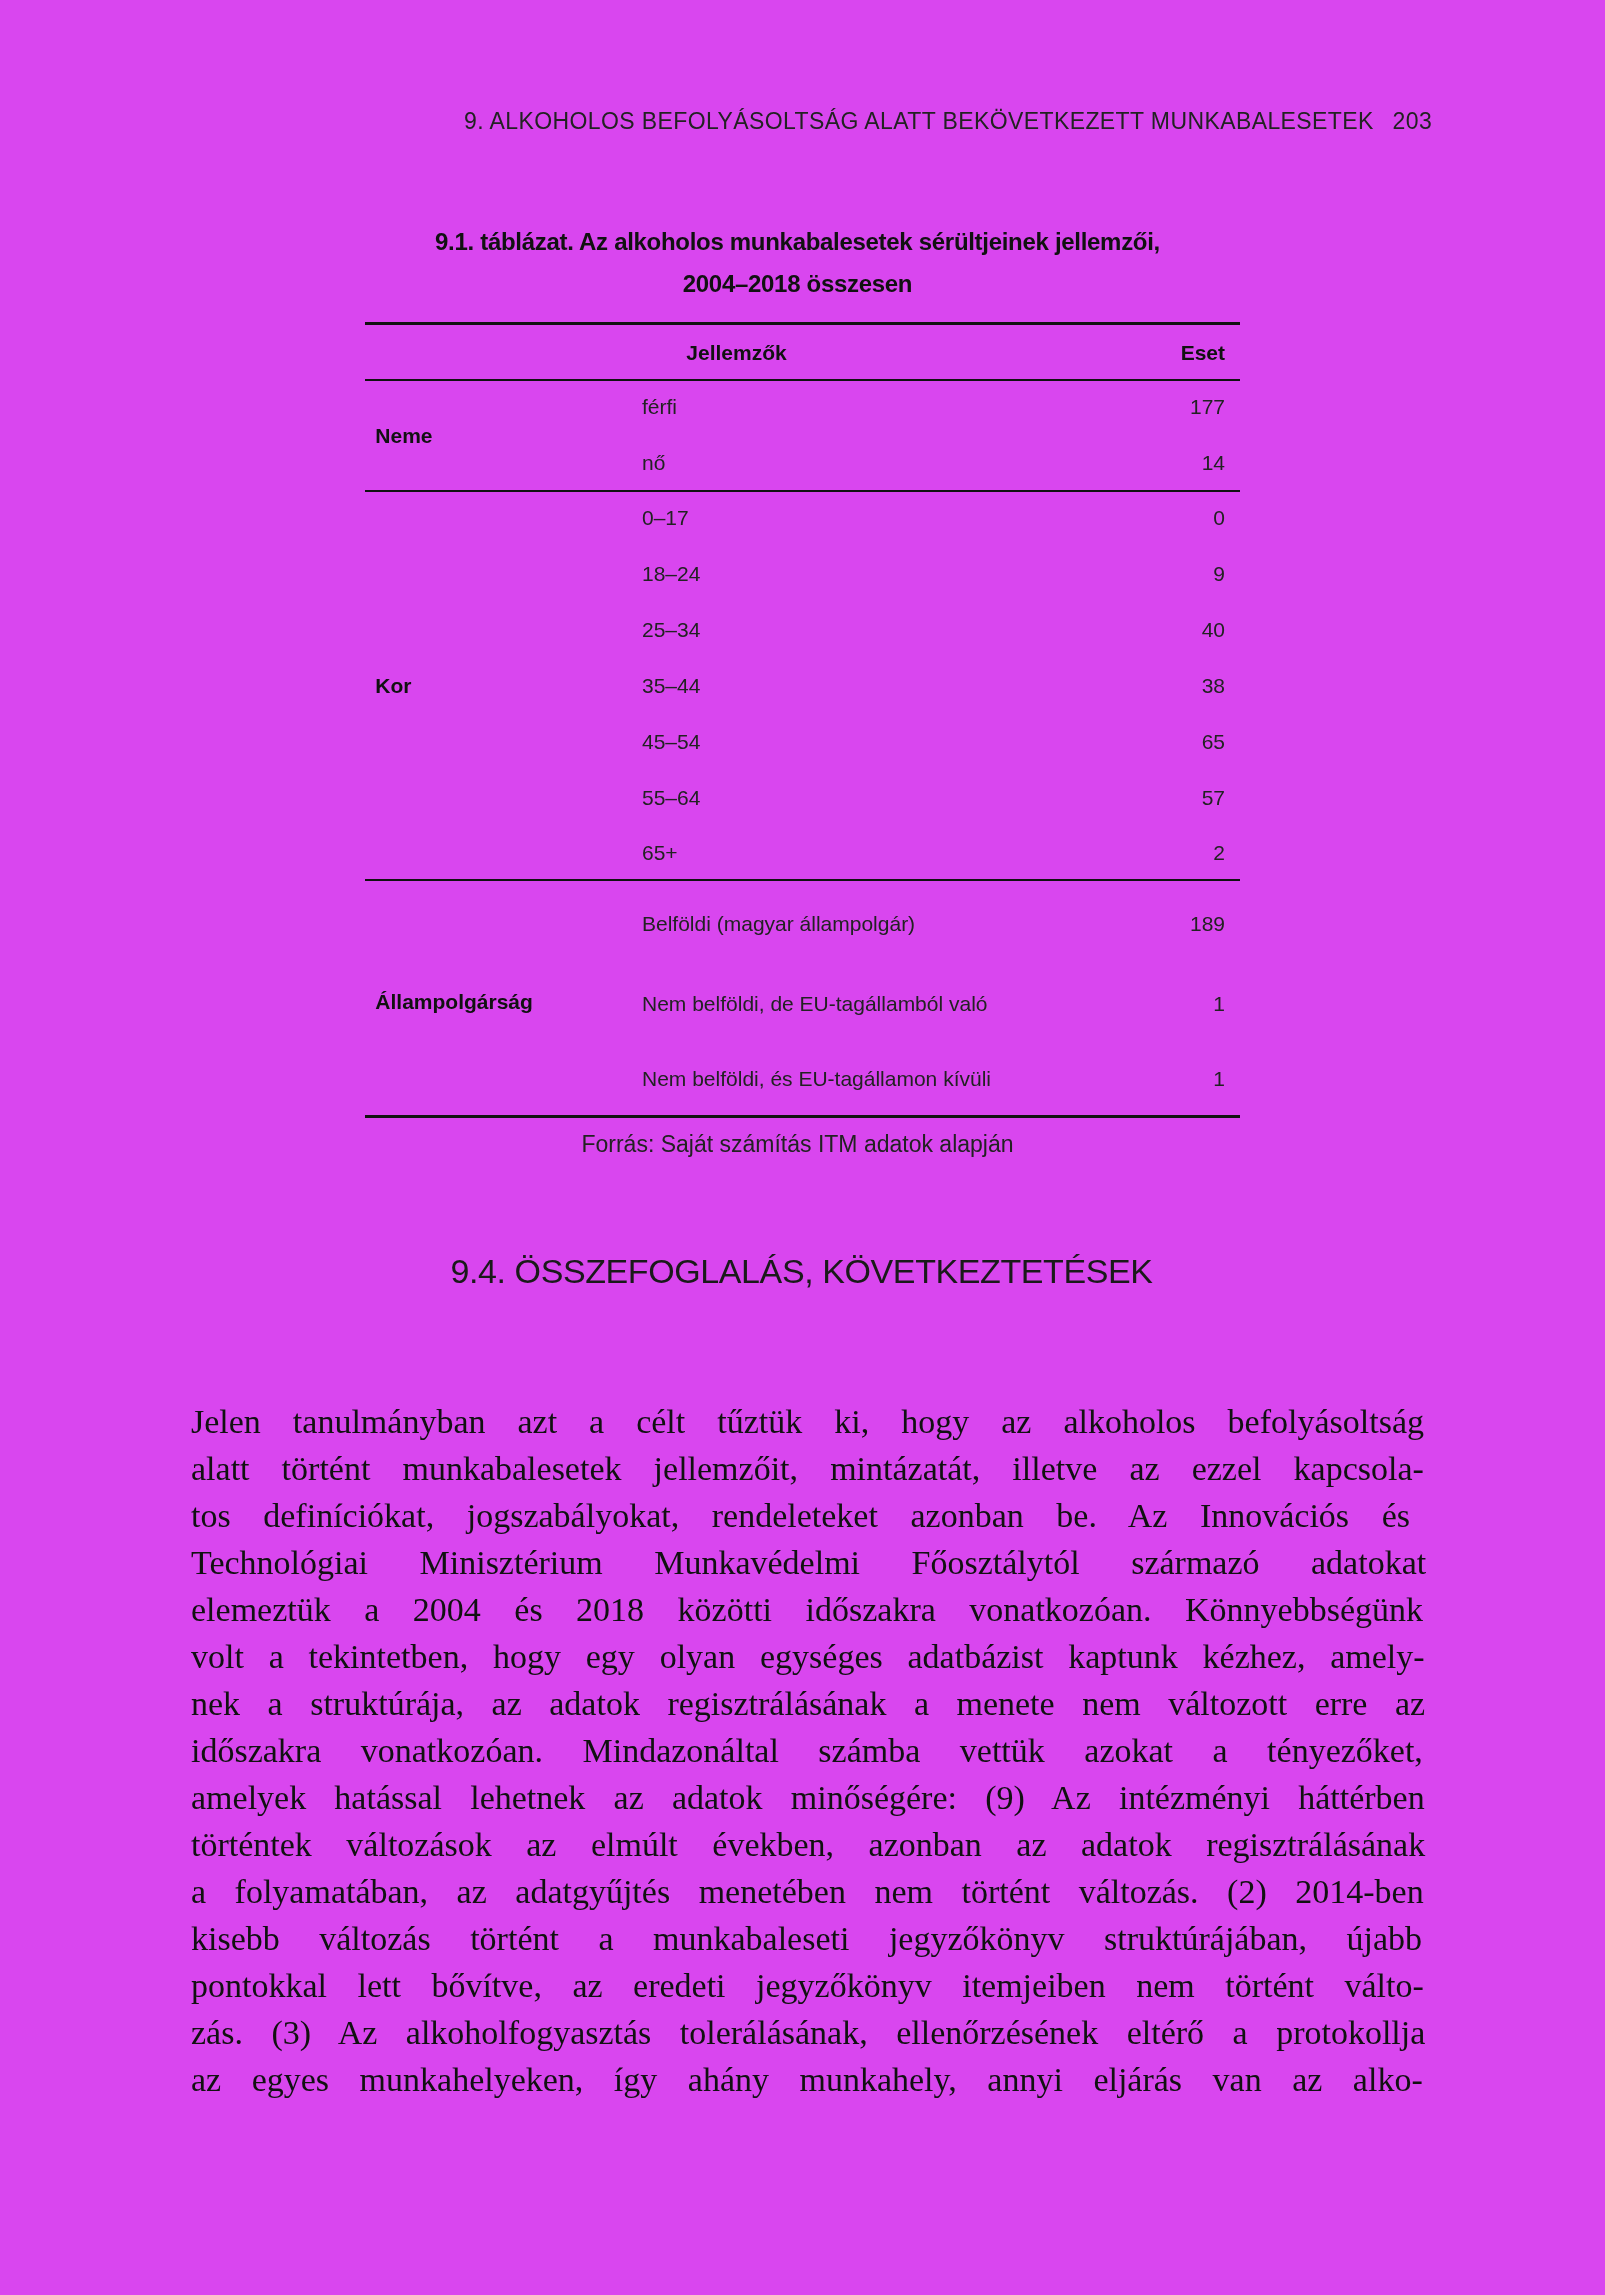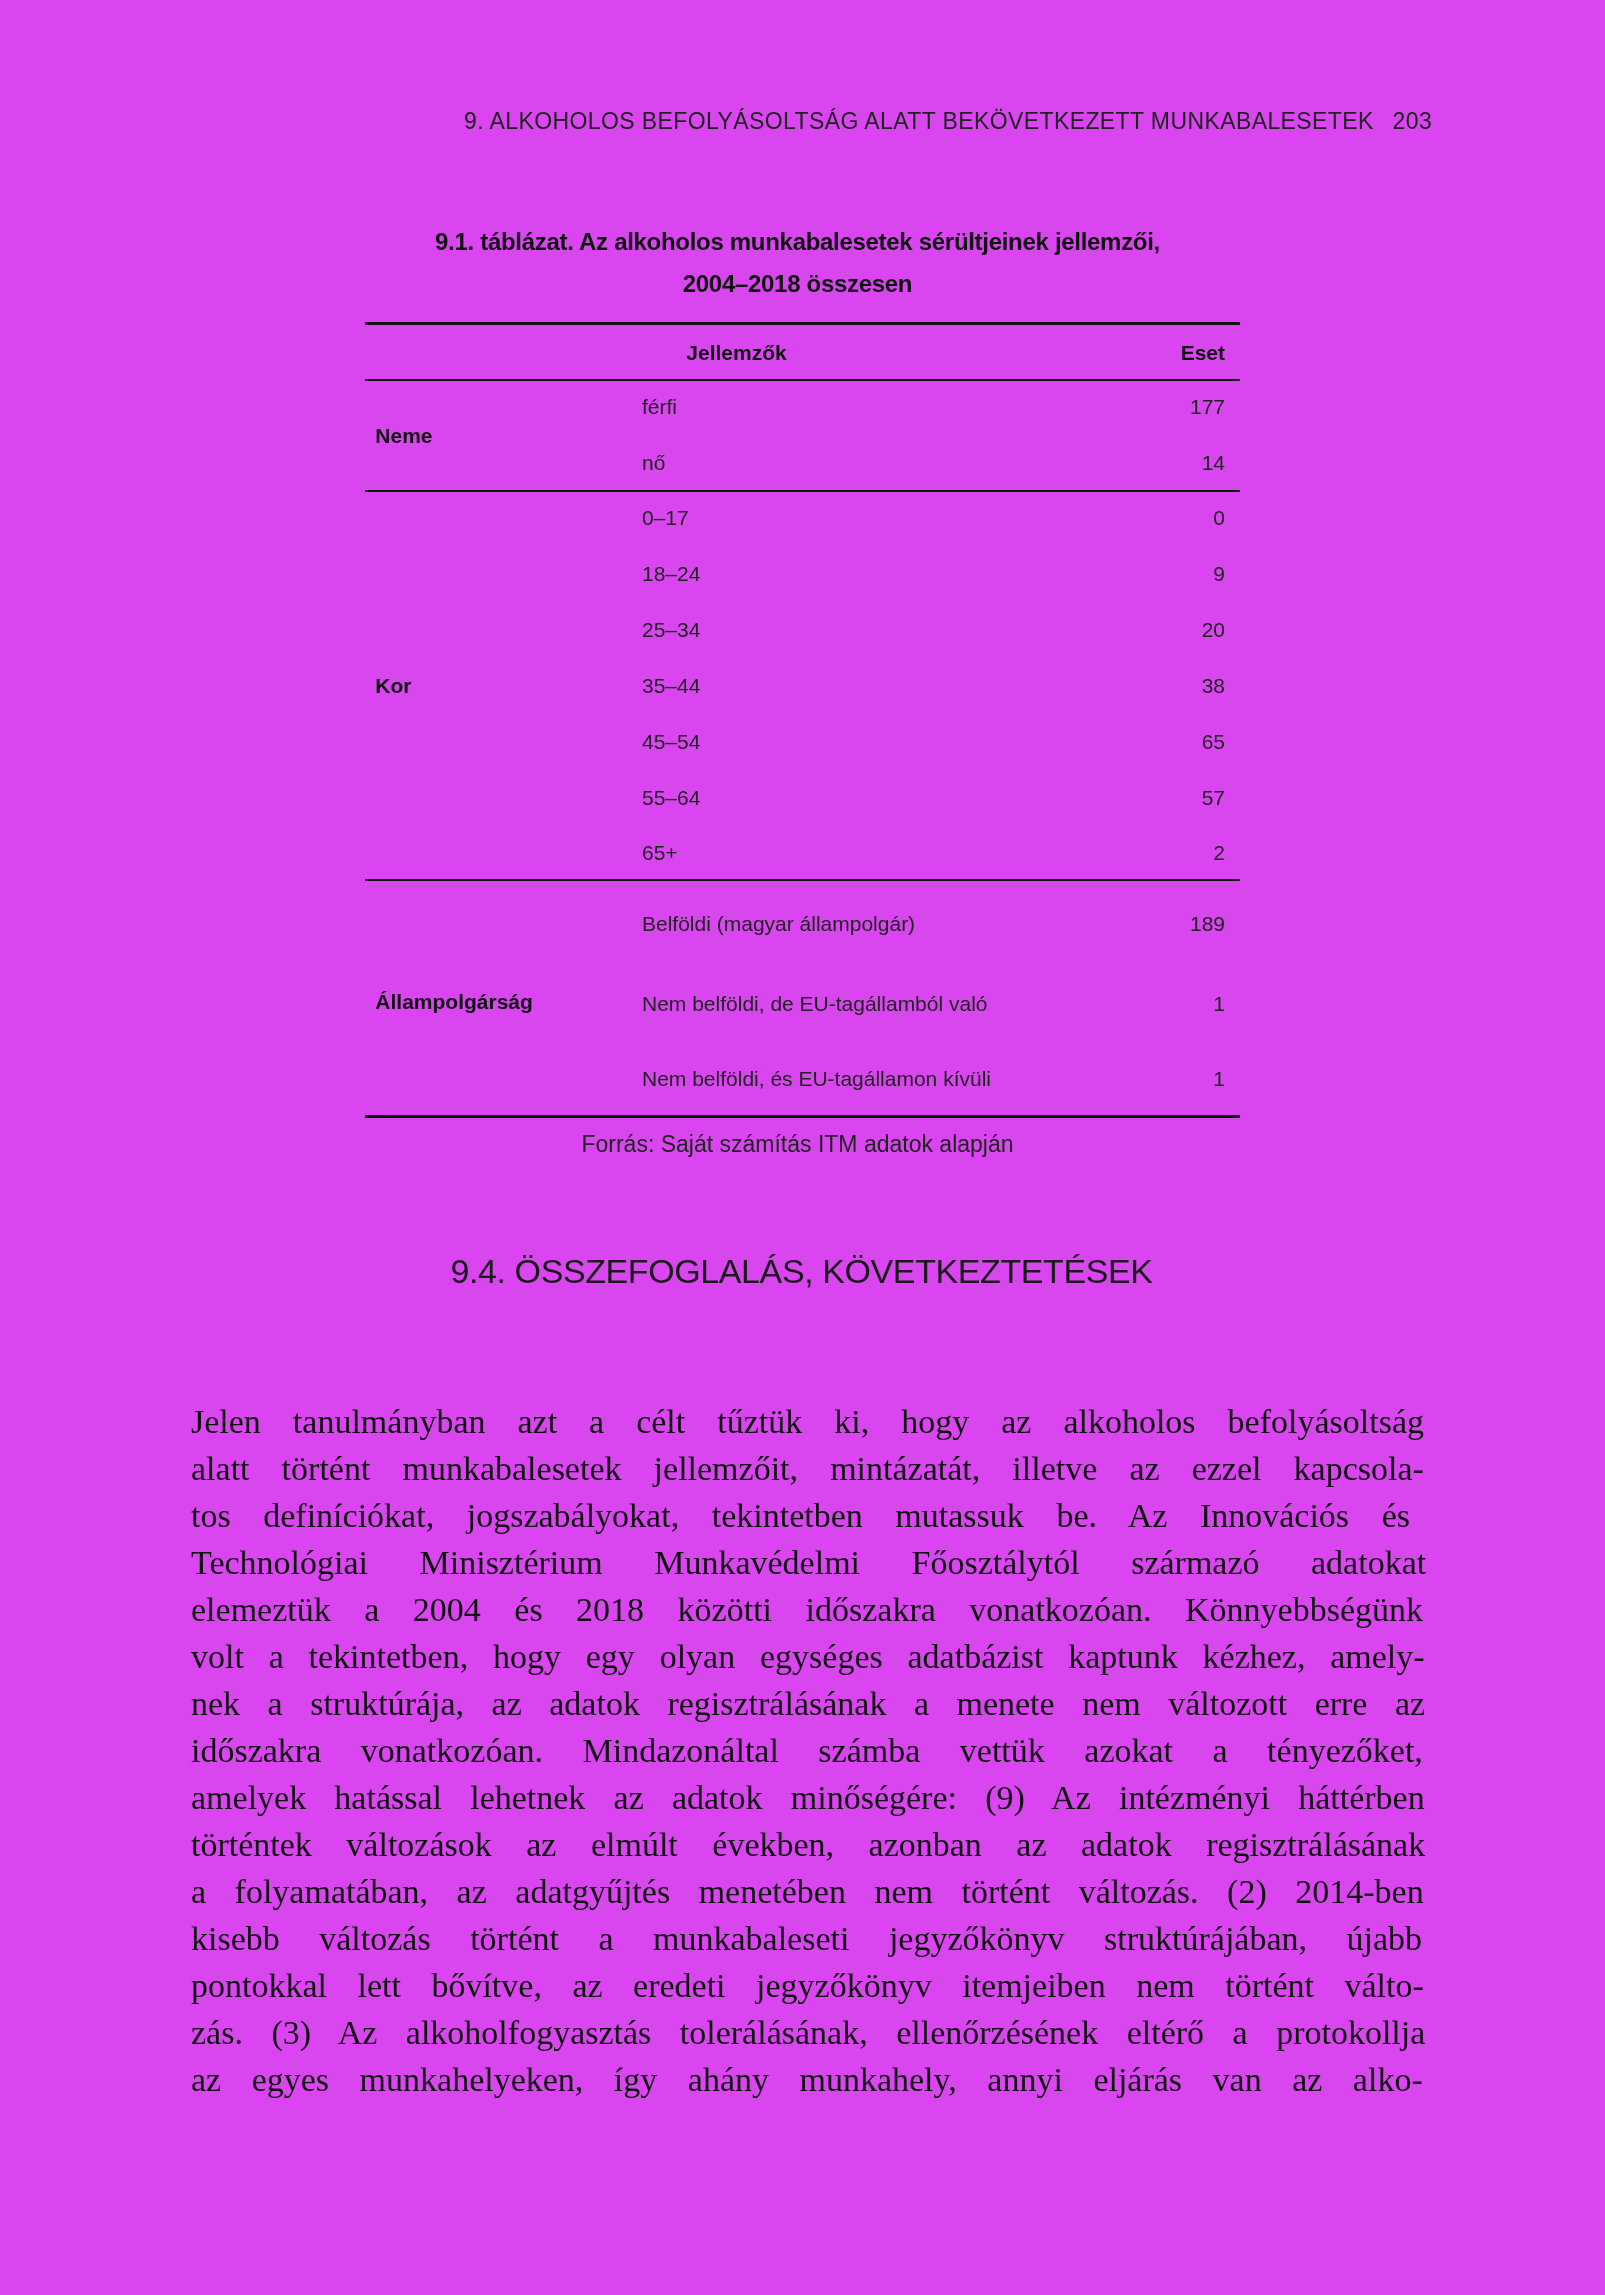--- a/index.html
+++ b/index.html
@@ -84,21 +84,21 @@
     <div class="cell col-val" style="top:70px">177</div>
     <div class="cell col-item" style="top:126px">nő</div>
     <div class="cell col-val" style="top:126px">14</div>
 
     <div class="cell bold col-group" style="top:349px">Kor</div>
     <div class="cell col-item" style="top:181px">0–17</div>
     <div class="cell col-val" style="top:181px">0</div>
     <div class="cell col-item" style="top:237px">18–24</div>
     <div class="cell col-val" style="top:237px">9</div>
     <div class="cell col-item" style="top:293px">25–34</div>
-    <div class="cell col-val" style="top:293px">20</div>
+    <div class="cell col-val" style="top:293px">40</div>
     <div class="cell col-item" style="top:349px">35–44</div>
     <div class="cell col-val" style="top:349px">38</div>
     <div class="cell col-item" style="top:405px">45–54</div>
     <div class="cell col-val" style="top:405px">65</div>
     <div class="cell col-item" style="top:461px">55–64</div>
     <div class="cell col-val" style="top:461px">57</div>
     <div class="cell col-item" style="top:516px">65+</div>
     <div class="cell col-val" style="top:516px">2</div>
 
     <div class="cell bold col-group" style="top:665px">Állampolgárság</div>
@@ -110,21 +110,21 @@
     <div class="cell col-val" style="top:742px">1</div>
   </div>
 
   <div class="source">Forrás: Saját számítás ITM adatok alapján</div>
 
   <div class="section-heading">9.4. ÖSSZEFOGLALÁS, KÖVETKEZTETÉSEK</div>
 
   <div class="body-text">
     <span class="body-line" style="word-spacing: 23.5px; display: block;">Jelen tanulmányban azt a célt tűztük ki, hogy az alkoholos befolyásoltság</span>
     <span class="body-line" style="word-spacing: 23.6px; display: block;">alatt történt munkabalesetek jellemzőit, mintázatát, illetve az ezzel kapcsola-</span>
-    <span class="body-line" style="word-spacing: 24px; display: block;">tos definíciókat, jogszabályokat, tekintetben mutassuk be. Az Innovációs és</span>
+    <span class="body-line" style="word-spacing: 24px; display: block;">tos definíciókat, jogszabályokat, rendeleteket azonban be. Az Innovációs és</span>
     <span class="body-line" style="word-spacing: 43px; display: block;">Technológiai Minisztérium Munkavédelmi Főosztálytól származó adatokat</span>
     <span class="body-line" style="word-spacing: 25px; display: block;">elemeztük a 2004 és 2018 közötti időszakra vonatkozóan. Könnyebbségünk</span>
     <span class="body-line" style="word-spacing: 16.3px; display: block;">volt a tekintetben, hogy egy olyan egységes adatbázist kaptunk kézhez, amely-</span>
     <span class="body-line" style="word-spacing: 19px; display: block;">nek a struktúrája, az adatok regisztrálásának a menete nem változott erre az</span>
     <span class="body-line" style="word-spacing: 31px; display: block;">időszakra vonatkozóan. Mindazonáltal számba vettük azokat a tényezőket,</span>
     <span class="body-line" style="word-spacing: 19.7px; display: block;">amelyek hatással lehetnek az adatok minőségére: (9) Az intézményi háttérben</span>
     <span class="body-line" style="word-spacing: 26px; display: block;">történtek változások az elmúlt években, azonban az adatok regisztrálásának</span>
     <span class="body-line" style="word-spacing: 20px; display: block;">a folyamatában, az adatgyűjtés menetében nem történt változás. (2) 2014-ben</span>
     <span class="body-line" style="word-spacing: 31px; display: block;">kisebb változás történt a munkabaleseti jegyzőkönyv struktúrájában, újabb</span>
     <span class="body-line" style="word-spacing: 22px; display: block;">pontokkal lett bővítve, az eredeti jegyzőkönyv itemjeiben nem történt válto-</span>

